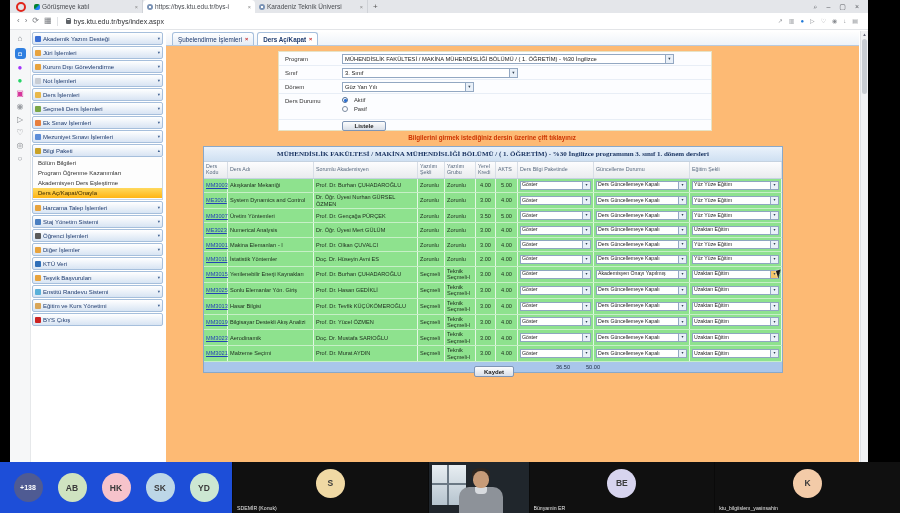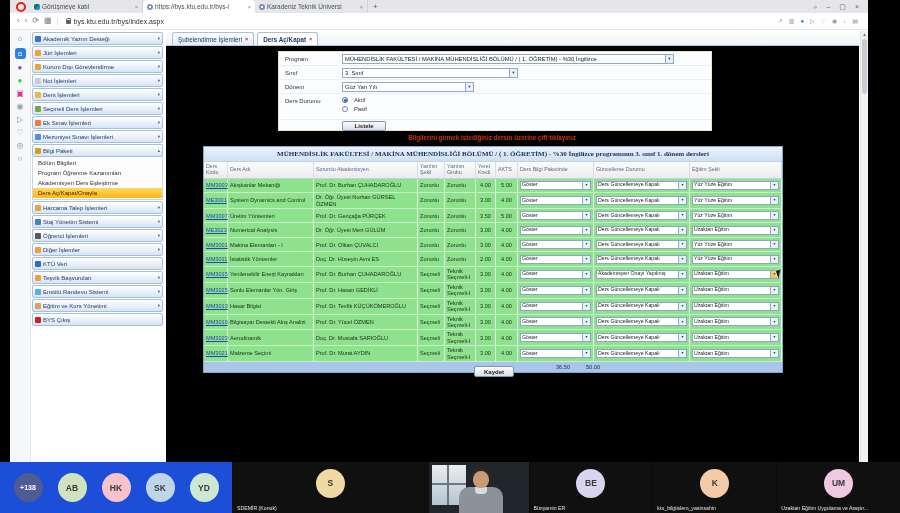--- a/index.html
+++ b/index.html
@@ -40,21 +40,21 @@
   .mchev{font-size:4.5px;color:#365a8c;}
   .subwrap{border:1px solid #c9d5e3;border-top:none;background:#fdfdfd;margin:-1px 0 1px 0;padding:1px 0;}
   .msub{height:10px;display:flex;align-items:center;padding:0 5px;font-size:6px;color:#333;white-space:nowrap;overflow:hidden;}
   .msub.sel{background:linear-gradient(#ffd95e,#ffb514);color:#3a2a00;}
   
   .content{position:absolute;left:135px;top:0;right:9px;bottom:0;}
   .ctabs{display:flex;gap:3px;height:13px;margin-top:2px;border-bottom:1px solid #b9cade;padding-left:6px;background:linear-gradient(#fefefe,#eef3f9);}
   .ctab{display:flex;align-items:center;gap:3px;padding:0 5px;font-size:6.3px;color:#1d3a6e;background:linear-gradient(#fff,#e4ecf6);border:1px solid #a6bfdc;border-bottom:none;border-radius:3px 3px 0 0;}
   .ctab.active{background:#fff;font-weight:bold;}
   .cx{color:#c22222;font-size:5.5px;font-weight:bold;}
-  .page{position:absolute;left:0;top:16px;right:0;bottom:0;background:#000000;}
+  .page{position:absolute;left:0;top:16px;right:0;bottom:0;background:#fdba74;}
   
   .fpanel{position:absolute;left:112px;top:5px;width:434px;height:80px;background:#fcfdff;border:1px solid #e7e3c6;box-sizing:border-box;}
   .frow{display:flex;align-items:center;border-bottom:1px solid #e8eef6;padding:0 6px;height:14px;box-sizing:border-box;}
   .frow.tall{height:26px;align-items:flex-start;}
   .frow.last{border-bottom:none;height:12px;}
   .flabel{width:57px;font-size:6px;color:#333;flex:0 0 auto;}
   .fsel{height:10px;background:#fff;border:1px solid #93a8c2;display:flex;align-items:center;font-size:5.8px;color:#222;padding-left:2px;box-sizing:border-box;}
   .dda{margin-left:auto;width:7px;align-self:stretch;background:#e9f0f8;border-left:1px solid #93a8c2;font-size:4.5px;display:flex;align-items:center;justify-content:center;color:#345;flex:0 0 auto;}
   .w-program{width:332px;}.w-sinif{width:176px;}.w-donem{width:132px;}
   .radios{display:flex;flex-direction:column;gap:3px;padding-top:3px;}
@@ -764,22 +764,16 @@
             <span>BE</span>
           </span>
           <span class="plabel">Bünyamin ER</span>
         </div>
         <div class="ptile">
           <span class="pavatar" style="background: rgb(243, 203, 168);">
             <span>K</span>
           </span>
           <span class="plabel">ktu_bilgiislem_yasinsahin</span>
         </div>
-        <div class="ptile">
-          <span class="pavatar" style="background: rgb(238, 201, 223);">
-            <span>UM</span>
-          </span>
-          <span class="plabel">Uzaktan Eğitim Uygulama ve Araştır...</span>
-        </div>
       </div>
   </div>
 
 </div>
 
 </body></html>

